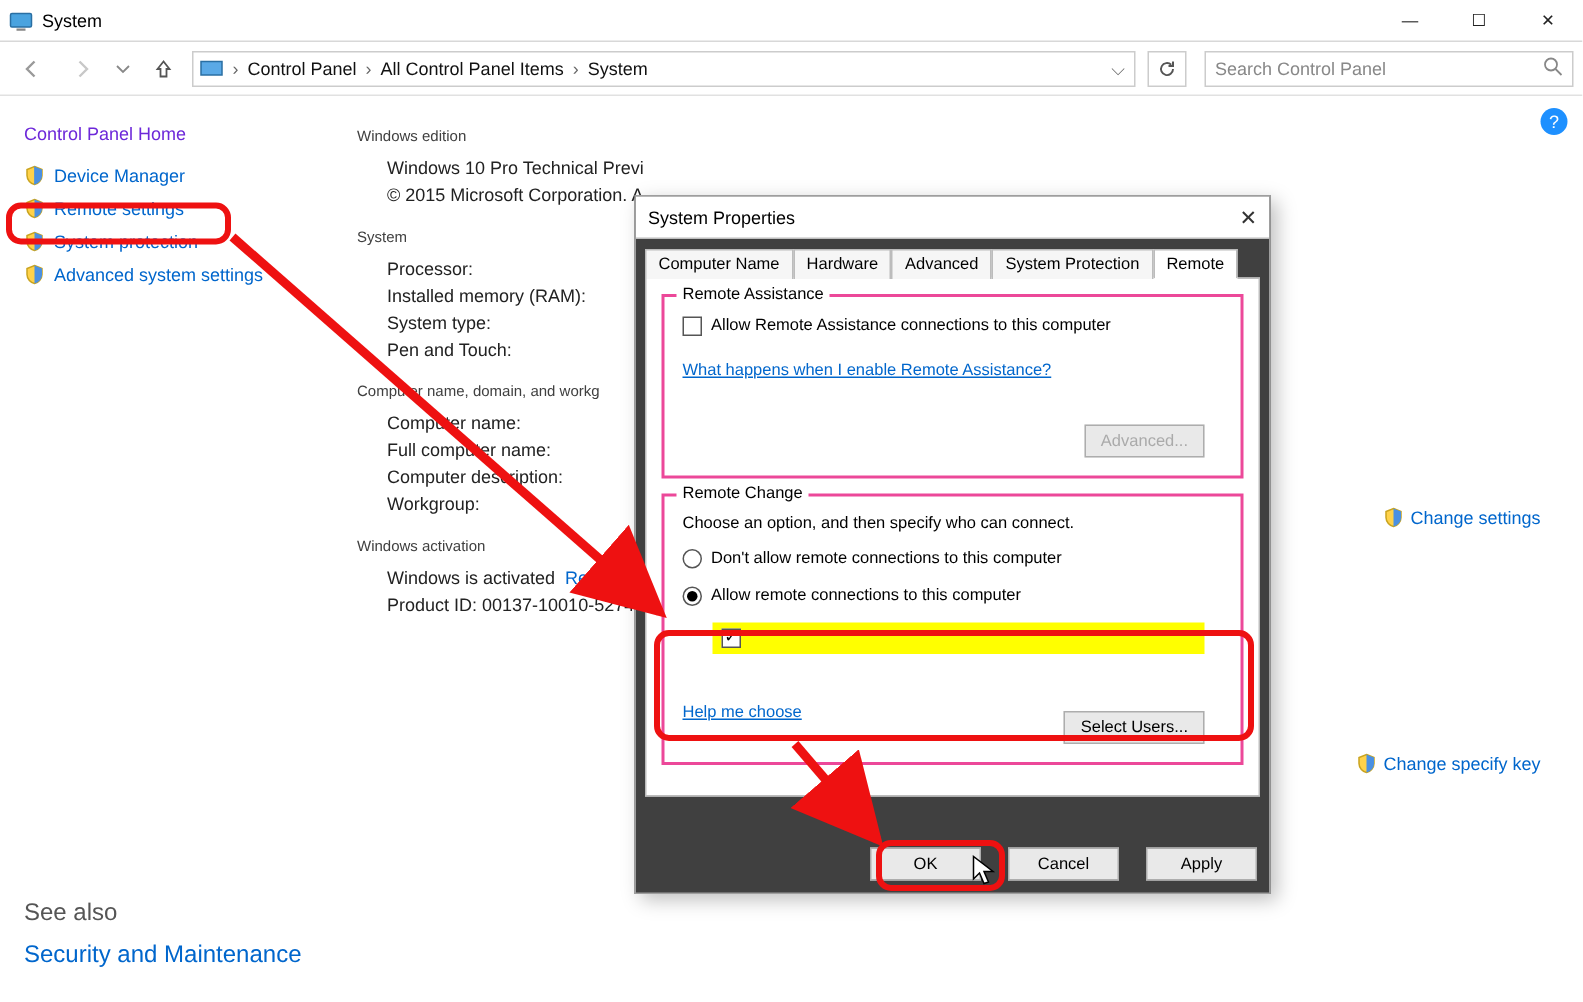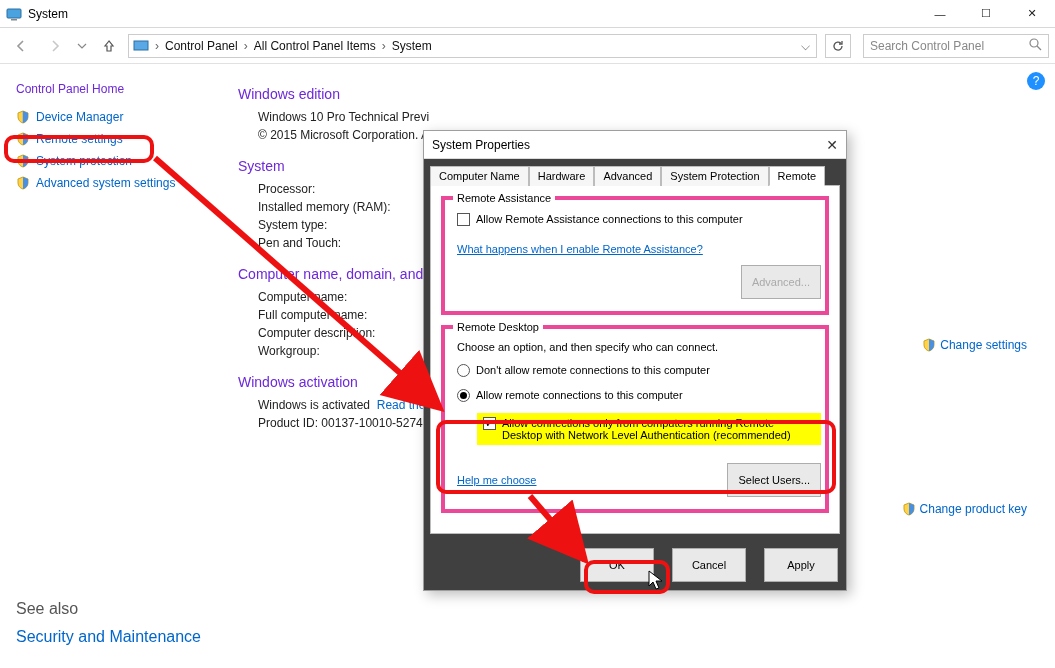--- a/index.html
+++ b/index.html
@@ -5,57 +5,57 @@
   * { box-sizing: border-box; font-family: "Segoe UI", Tahoma, sans-serif; }
   body { margin: 0; background: #fff; width: 1055px; height: 668px; overflow: hidden; position: relative; }
   .titlebar { height: 28px; background: #fff; border-bottom: 1px solid #d8d8d8; display: flex; align-items: center; padding-left: 6px; font-size: 12px; color: #000; }
   .titlebar .icon { width:16px; height:16px; margin-right:6px; display:inline-flex; align-items:center; justify-content:center;}
   .titlebar .caption-buttons { margin-left:auto; display:flex; }
   .cap-btn { width:46px; height:28px; display:flex; align-items:center; justify-content:center; font-size:11px; color:#222;}
   .toolbar { height:36px; display:flex; align-items:center; border-bottom:1px solid #e1e1e1; padding:0 6px; font-size:12px; gap:4px;}
   .nav-arrow{ width:30px; height:28px; display:flex; align-items:center; justify-content:center; color:#777; border-radius:2px;}
   .addr-bar{ flex:1; height:24px; border:1px solid #ccc; display:flex; align-items:center; padding:0 4px; font-size:12px; color:#111; gap:4px;}
   .addr-sep{ color:#666; padding:0 2px;}
-  .search-box{ width:186px; height:24px; border:1px solid #ccc; margin-left:8px; display:flex; align-items:center; padding:0 6px; color:#888; font-size:12px; position:relative;}
+  .search-box{ width:246px; height:24px; border:1px solid #ccc; margin-left:8px; display:flex; align-items:center; padding:0 6px; color:#888; font-size:12px; position:relative;}
   .search-box .mag{ position:absolute; right:6px; color:#888; }
   .refresh{ width:26px; height:24px; border:1px solid #ccc; display:flex; align-items:center; justify-content:center; margin-left:4px; color:#555;}
   .body-area{ display:flex; height:calc(668px - 28px - 36px); position:relative; }
   .sidebar{ width:210px; padding:14px 16px; font-size:12px; }
   .sidebar a{ display:block; color:#0066cc; text-decoration:none; padding:4px 0; }
   .sidebar a.header{ color:#6d28d9; font-size:12px; padding-bottom:10px;}
   .sidebar .shield-link{ display:flex; align-items:center; gap:6px; }
   .shield-ico{ width:14px; height:14px; display:inline-block; }
   .see-also{ position:absolute; bottom:18px; left:16px; font-size:16px; color:#555; }
   .see-also a{ color:#0066cc; display:block; margin-top:6px; text-decoration:none;}
   .content{ flex:1; padding:18px 28px; font-size:12px; color:#222; position:relative;}
   .content h1{ color:#1a4f9c; font-weight:400; font-size:18px; margin:0 0 18px 0;}
-  .sect-h{ color:#6d28d9; font-size:14px; font-weight:400; margin:4px 0 6px 0;}
+  .sect-h{ color:#404040; font-size:10px; font-weight:400; margin:4px 0 6px 0;}
   .row{ display:flex; padding:2px 0 2px 20px; }
   .row .label{ width:180px; color:#222;}
   .row .val{ color:#222;}
   .right-links{ position:absolute; right:28px; }
   .right-links a{ color:#0066cc; text-decoration:none; display:flex; align-items:center; gap:4px;}
   .help-circle{ position:absolute; right:10px; top:8px; width:18px; height:18px; border-radius:50%; background:#1e90ff; color:#fff; font-size:12px; display:flex; align-items:center; justify-content:center;}
   
   .dialog{ position:absolute; left:423px; top:130px; width:424px; background:#404040; border:1px solid #9e9e9e; box-shadow: 4px 4px 12px rgba(0,0,0,0.25); font-size:11px; z-index:50;}
   .dlg-title{ height:28px; background:#fff; display:flex; align-items:center; padding:0 8px; font-size:12px; color:#000; border-bottom:1px solid #dcdcdc;}
   .dlg-title .close{ margin-left:auto; font-size:14px; color:#333; font-family: Arial;}
   .tab-strip{ display:flex; padding:6px 6px 0 6px; gap:0; font-size:11px; }
   .tab{ border:1px solid #bcbcbc; border-bottom:none; padding:3px 8px; background:#f6f6f6; position:relative; top:1px;}
   .tab.active{ background:#fff; z-index:2; border-bottom:1px solid #fff;}
   .tab-body{ margin:0 6px 6px 6px; border:1px solid #bcbcbc; padding:10px; background:#fff;}
-  .group{ border:4px solid #ec4899; margin-bottom:10px; padding:10px 4px 12px 12px; position:relative;}
+  .group{ border:2px solid #ec4899; margin-bottom:10px; padding:10px 24px 12px 12px; position:relative;}
   .group-title{ position:absolute; top:-8px; left:8px; background:#fff; padding:0 4px; font-size:11px; color:#000;}
   .chk-row{ display:flex; align-items:flex-start; gap:6px; padding:3px 0;}
   .chk{ width:13px; height:13px; border:1px solid #555; display:inline-flex; align-items:center; justify-content:center; background:#fff; flex-shrink:0; font-size:10px; line-height:1;}
   .chk.checked::after{ content:"✓"; color:#000; font-size:11px; line-height:1;}
   .radio{ width:13px; height:13px; border:1px solid #555; border-radius:50%; display:inline-flex; align-items:center; justify-content:center; flex-shrink:0;}
   .radio.sel::after{ content:""; width:7px; height:7px; background:#000; border-radius:50%;}
   .dlg-link{ color:#0066cc; text-decoration:underline; cursor:pointer;}
-  .btn{ min-width:74px; height:34px; border:1px solid #adadad; background:#e9e9e9; font-size:11px; padding:0 10px; display:inline-flex; align-items:center; justify-content:center;}
+  .btn{ min-width:74px; height:22px; border:1px solid #adadad; background:#e9e9e9; font-size:11px; padding:0 10px; display:inline-flex; align-items:center; justify-content:center;margin-top:20px;}
   .btn-row{ display:flex; justify-content:flex-end; gap:18px; padding:8px;}
   .adv-btn-row{ display:flex; justify-content:flex-end; margin-top:10px;}
   .highlight-yellow{ background:#ffff00; padding:4px 6px; }
   
   .anno{ position:absolute; border:4px solid #e11; border-radius:10px; z-index:100; pointer-events:none;}
   .cursor{ position:absolute; z-index:200; pointer-events:none;}
   svg.arrow{ position:absolute; z-index:90; pointer-events:none;}
 </style>
 </head>
 <body>
@@ -235,21 +235,21 @@
     <div class="row">
         <span>Product ID: 00137-10010-52743-A</span>
       </div>
 
     <div class="right-links" style="top:438px;">
       <a>
         <span class="shield-ico"><svg width="14" height="14" viewBox="0 0 14 14">
               <path d="M7 1 L12 3 V7 C12 10 9.5 12.5 7 13 C4.5 12.5 2 10 2 7 V3 Z" fill="#ffd24a" stroke="#caa41f"></path>
               <path d="M7 1 L12 3 V7 C12 10 9.5 12.5 7 13 V1" fill="#4a90e2"></path>
             </svg></span>
-        <span>Change product key</span>
+        <span>Change specify key</span>
       </a>
     </div>
   </div>
 </div>
 
 <div class="dialog">
   <div class="dlg-title">
     <span>System Properties</span>
     <span class="close">✕</span>
   </div>
@@ -269,33 +269,32 @@
       </div>
       <div style="margin-top:14px;">
         <span class="dlg-link">What happens when I enable Remote Assistance?</span>
       </div>
       <div class="adv-btn-row">
         <span class="btn" style="color:#aaa;">Advanced...</span>
       </div>
     </div>
 
     <div class="group">
-      <span class="group-title">Remote Desktop</span>
+      <span class="group-title">Remote Change</span>
       <div style="padding:2px 0 8px 0;">Choose an option, and then specify who can connect.</div>
       <div class="chk-row">
         <span class="radio"></span>
         <span>Don't allow remote connections to this computer</span>
       </div>
       <div class="chk-row" style="margin-top:6px;">
         <span class="radio sel"></span>
         <span>Allow remote connections to this computer</span>
       </div>
       <div class="chk-row highlight-yellow" style="margin:8px 0 0 20px;">
         <span class="chk checked"></span>
-        <span>Allow connections only from computers running Remote Desktop with Network Level Authentication (recommended)</span>
       </div>
       <div style="display:flex; justify-content:space-between; align-items:center; margin-top:18px;">
         <span class="dlg-link">Help me choose</span>
         <span class="btn">Select Users...</span>
       </div>
     </div>
   </div>
   <div class="btn-row">
     <span class="btn">OK</span>
     <span class="btn">Cancel</span>

